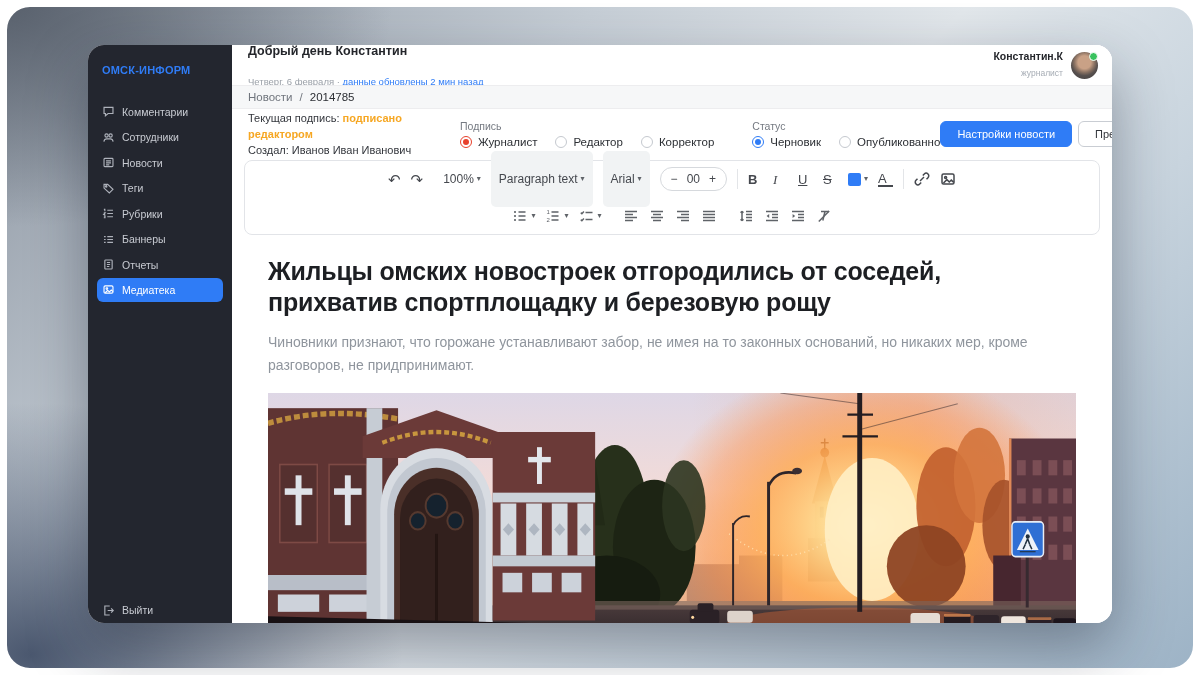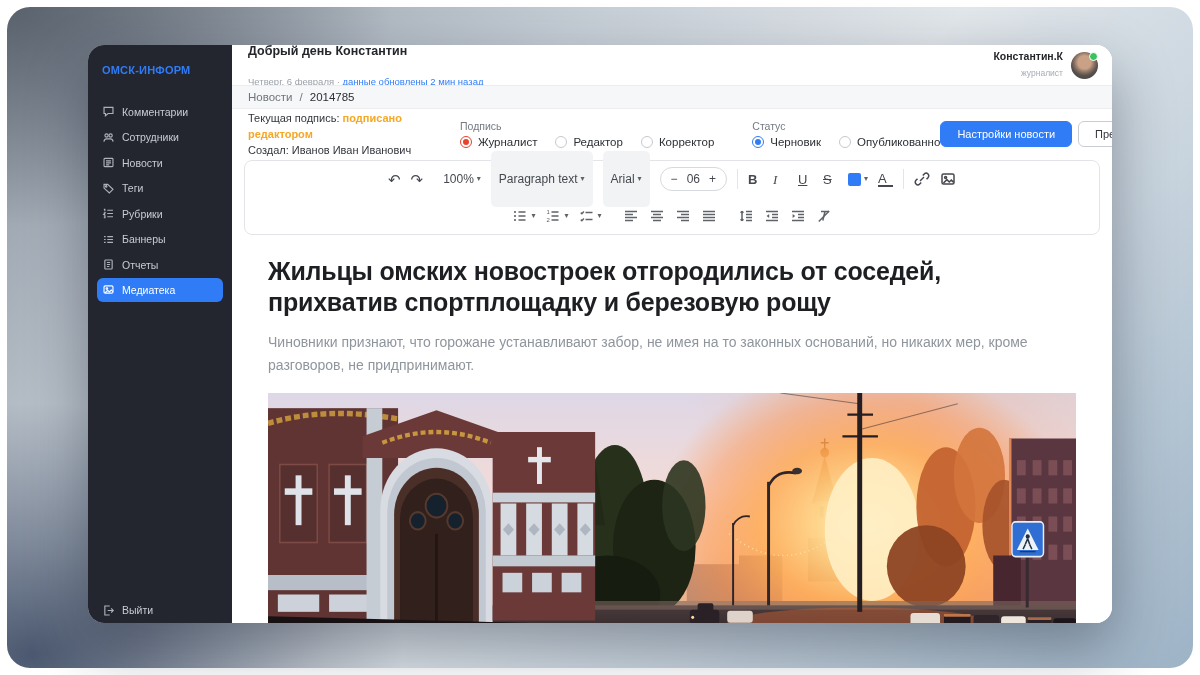--- a/index.html
+++ b/index.html
@@ -259,21 +259,21 @@
         <span class="tbtn pill">
           <span>Paragraph text</span>
           <span class="caret">▾</span>
         </span>
         <span class="tbtn pill">
           <span>Arial</span>
           <span class="caret">▾</span>
         </span>
         <span class="sizer">
           <span>−</span>
-          <span>06</span>
+          <span>00</span>
           <span>+</span>
         </span>
         <span class="vdiv"></span>
         <span class="tbtn fmt b">B</span>
         <span class="tbtn fmt i">I</span>
         <span class="tbtn fmt u">U</span>
         <span class="tbtn fmt s">S</span>
         <span class="tbtn">
           <span class="swatch"></span>
           <span class="caret">▾</span>

